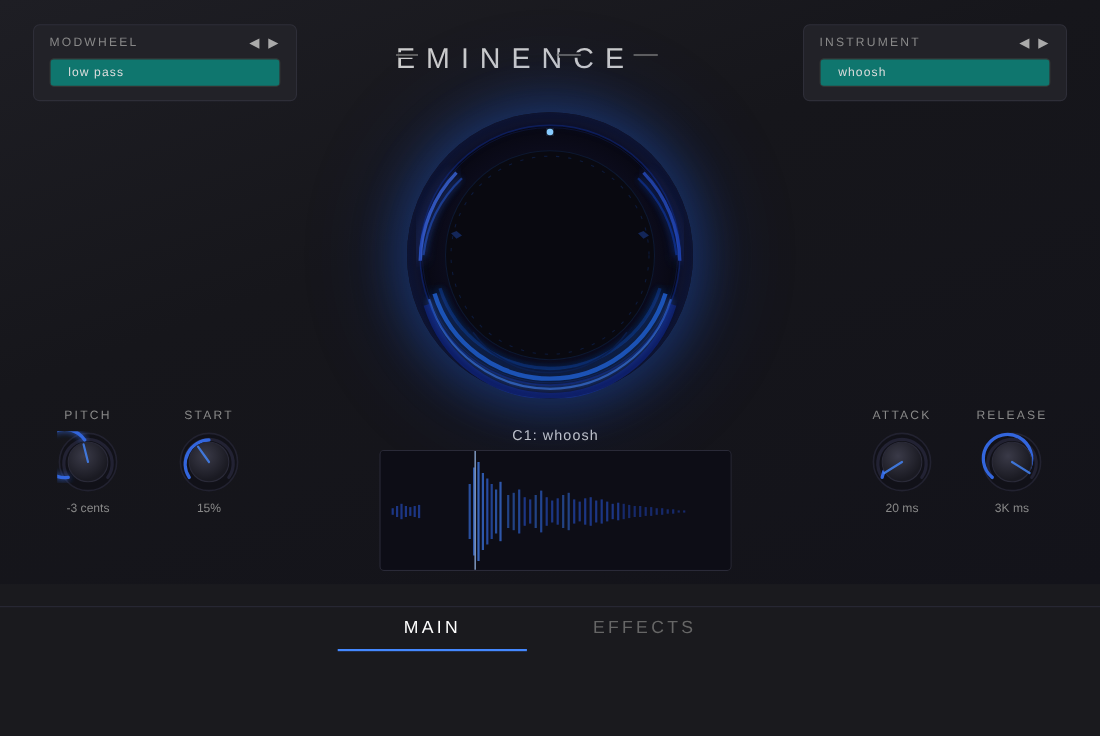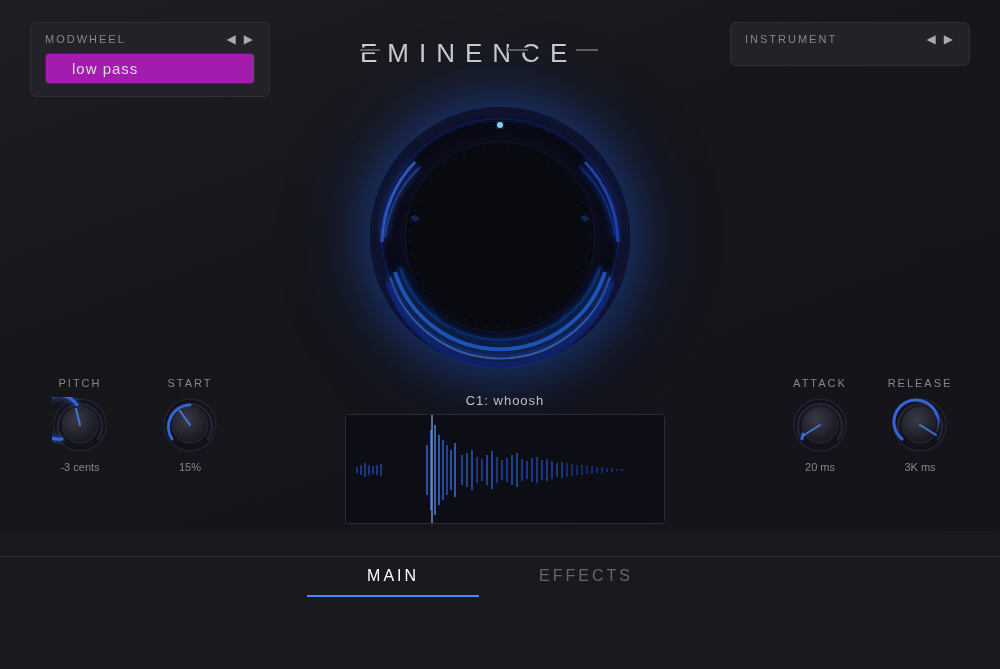--- a/index.html
+++ b/index.html
@@ -70,26 +70,26 @@
       background: none;
       border: none;
       color: #aaa;
       cursor: pointer;
       font-size: 12px;
       padding: 0 2px;
       line-height: 1;
     }
 
     .panel-value-box {
-      background: #a21caf;
+      background: #0f766e;
       border: 1px solid #333;
       border-radius: 4px;
-      padding: 6px 26px;
+      padding: 6px 16px;
       color: #ddd;
-      font-size: 15px;
+      font-size: 11px;
       letter-spacing: 1px;
       min-width: 200px;
     }
 
     
     .logo-area {
       display: flex;
       align-items: center;
       justify-content: center;
       flex: 1;
@@ -288,20 +288,21 @@
     </div>
 
     <div class="panel-box">
       <div class="panel-label">
         <span>INSTRUMENT</span>
         <div class="panel-arrows">
           <button class="arrow-btn">◀</button>
           <button class="arrow-btn">▶</button>
         </div>
       </div>
+      <div class="panel-value-box">whoosh</div>
     </div>
 
   </div>
 
   <div class="orb-area">
     <div class="orb-container">
       <div class="orb-outer-ring"></div>
       <svg class="orb-ring-svg" viewBox="0 0 260 260">
 
         <defs>

